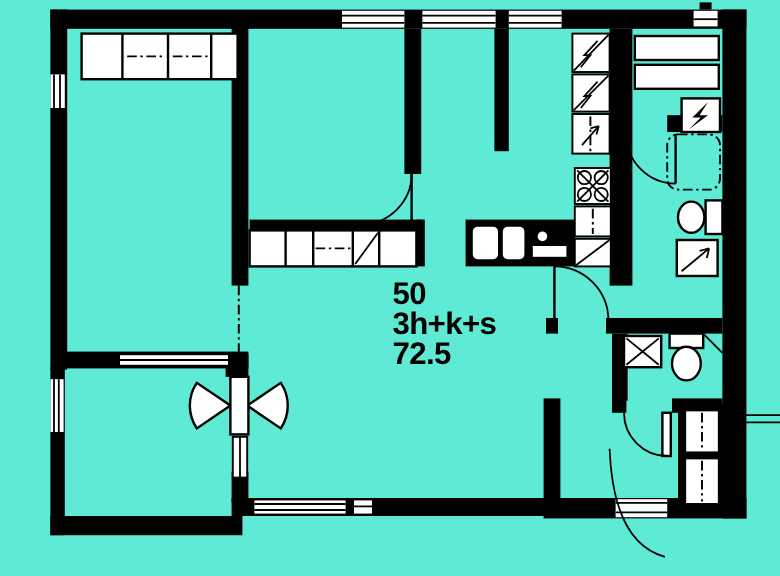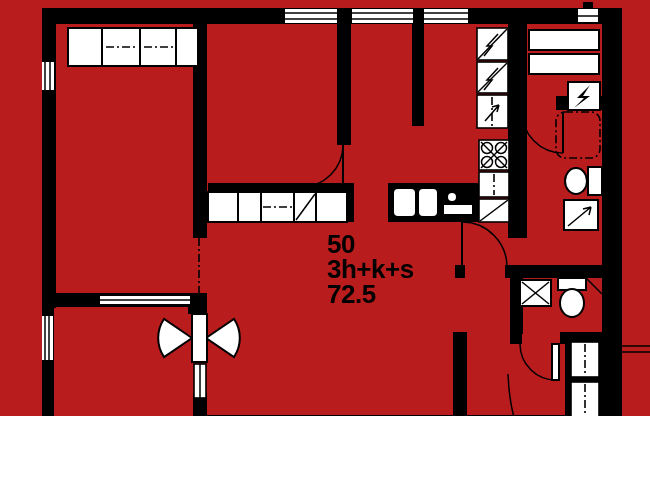--- a/index.html
+++ b/index.html
@@ -1,20 +1,20 @@
 <!DOCTYPE html>
 <html><head>
 <meta charset="utf-8">
 <style>
   html, body { margin: 0; padding: 0; background: #ffffff; }
   .stage {
     position: relative;
     width: 650px;
-    height: 416px;
-    background: #b91c1c;
+    height: 480px;
+    background: #5eead4;
     overflow: hidden;
     font-family: "Liberation Sans", sans-serif;
   }
   svg { position: absolute; left: 0; top: 0; display: block; }
   .wall   { fill: #000000; stroke: none; }
   .ln     { stroke: #000000; fill: none; stroke-width: 2; }
   .ln15   { stroke: #000000; fill: none; stroke-width: 1.5; }
   .box    { fill: #ffffff; stroke: #000000; stroke-width: 2; }
   .boxthin{ fill: #ffffff; stroke: #000000; stroke-width: 1.6; }
   .dash   { stroke: #000000; fill: none; stroke-width: 1.6; stroke-dasharray: 8 3 2 3; }

